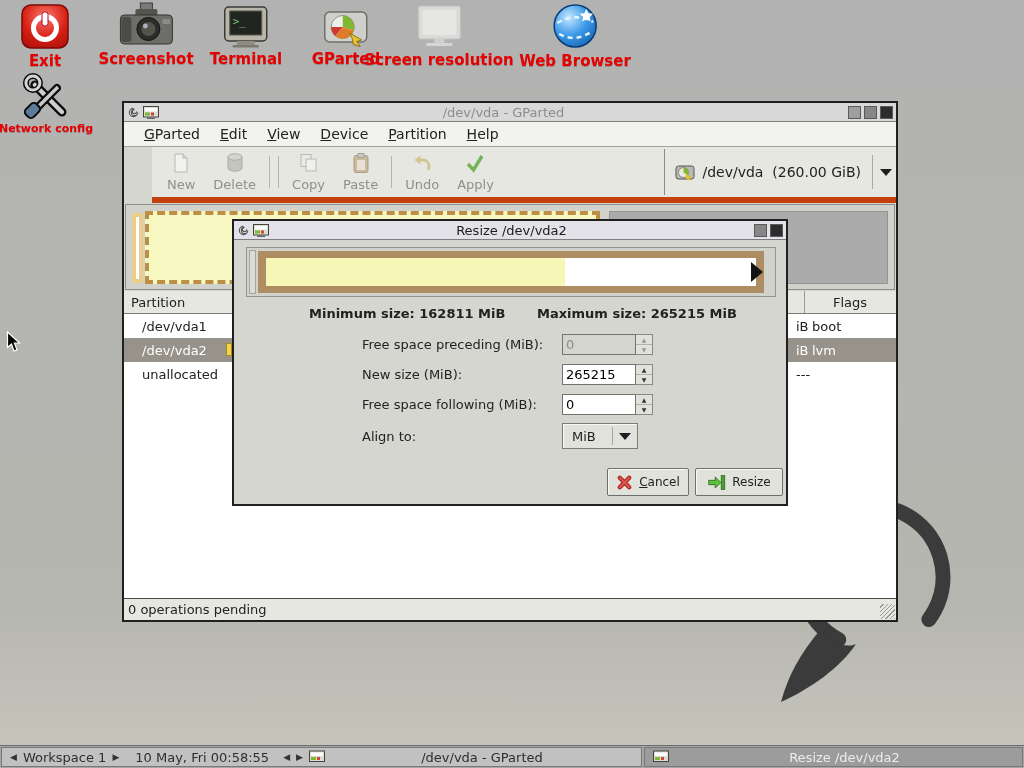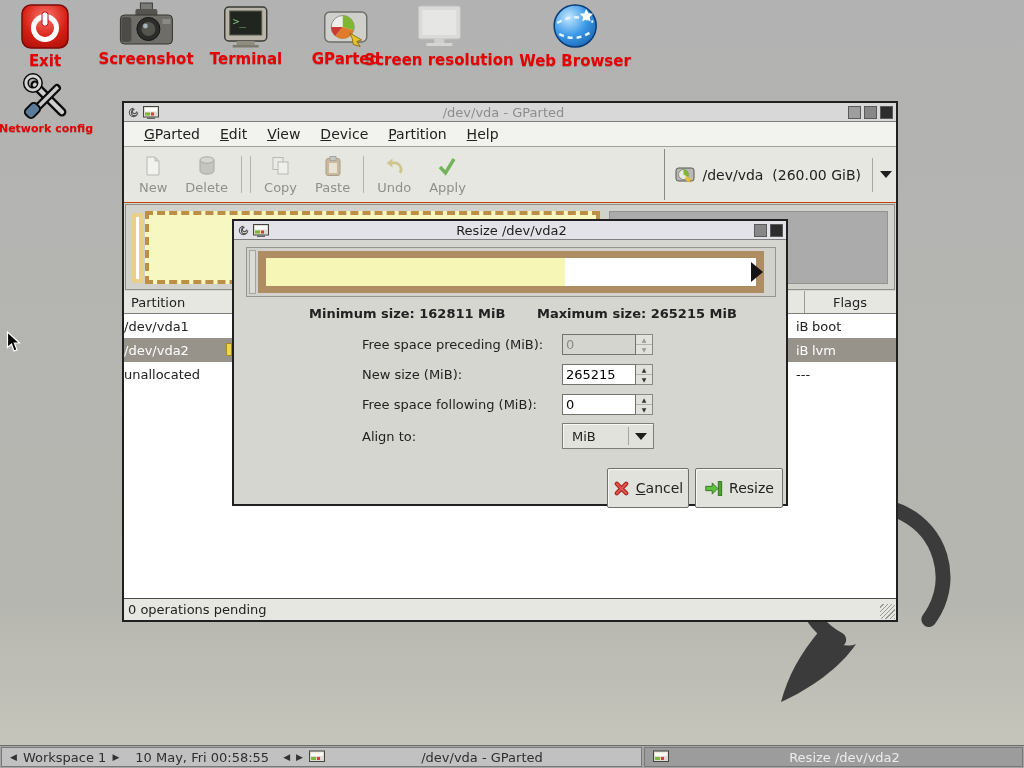--- a/index.html
+++ b/index.html
@@ -19,21 +19,21 @@
   .titlebar.active { background:#e2e2e8; }
   .titlebar.active .title { color:#1d1d1d; }
   .winbtn { width:13px; height:13px; border:1px solid #5a5a5a; flex:none; }
   .winbtn.b1 { background:#9e9e9e; } .winbtn.b2 { background:#878787; } .winbtn.b3 { background:#2c2c2c; }
 
   
   #gparted { left:122px; top:101px; width:776px; height:521px; z-index:5; }
   .menubar { height:25px; background:#f2f2ee; border-bottom:1px solid #a3a39d; display:flex; align-items:center; padding-left:12px; gap:4px; font-size:14px; flex:none; }
   .menu-item { padding:2px 8px; }
   .mn { text-decoration:underline; }
-  .toolbar { height:56px; background:#e7e7e1; border-bottom:1px solid #c2410c; display:flex; align-items:stretch; padding:2px 0 2px 6px; flex:none; }
+  .toolbar { height:56px; background:#e7e7e1; border-bottom:6px solid #c2410c; display:flex; align-items:stretch; padding:2px 0 2px 6px; flex:none;margin-left:28px; }
   .tbtn { display:flex; flex-direction:column; align-items:center; justify-content:center; gap:3px; padding:2px 9px; font-size:13px; color:#90908b; }
   .tbtn.enabled { color:#1e1e1e; }
   .tbtn svg { display:block; }
   .dim { opacity:.5; }
   .tsep { width:1px; background:#b4b4ae; margin:7px 4px; }
   .device-combo { margin-left:auto; border-left:1px solid #8a8a84; display:flex; align-items:center; padding:0 4px 0 10px; gap:7px; font-size:14px; }
   .combo-div { width:1px; height:34px; background:#aaaaa4; margin-left:4px; }
   .arrow-down { width:0; height:0; border-left:6px solid transparent; border-right:6px solid transparent; border-top:7px solid #1e1e1e; }
 
   
@@ -44,21 +44,21 @@
 
   
   .thead { height:23px; background:#e7e7e2; border-bottom:1px solid #7d7d77; position:relative; font-size:13px; flex:none; }
   .th { position:absolute; top:0; height:100%; display:flex; align-items:center; border-right:1px solid #9b9b95; }
   .th-partition { left:0; width:557px; padding-left:7px; }
   .th-mid { left:557px; width:124px; }
   .th-flags { left:681px; width:90px; justify-content:center; border-right:none; }
   .tbody { flex:1; background:#fff; display:flex; flex-direction:column; }
   .trow { height:24px; position:relative; display:flex; align-items:center; font-size:13px; background:#fff; flex:none; }
   .trow.selected { background:#97928a; color:#fff; }
-  .pname { }
+  .pname { padding-left:18px; }
   .frag { position:absolute; left:664px;margin-left:8px; }
   .flag { position:absolute; left:688px; }
   .sliver { position:absolute; left:102px; top:5px; width:6px; height:13px; background:#f3d44e; border:1px solid #a88c1e; }
 
   .statusbar { height:22px; background:#e7e7e1; border-top:1px solid #4a4a44; display:flex; align-items:center; padding-left:4px; font-size:13px; position:relative; flex:none; }
   .grip { position:absolute; right:1px; bottom:1px; width:15px; height:15px;
           background:repeating-linear-gradient(135deg, transparent 0 2px, #9a9a94 2px 3px); }
 
   
   #resize-dialog { left:232px; top:219px; width:556px; height:287px; z-index:10; }
@@ -72,27 +72,27 @@
                   border-left:12px solid #141414; border-top:10px solid transparent; border-bottom:10px solid transparent; }
   .minmax { position:absolute; top:66px;font-weight:bold; }
   .dlg-label { position:absolute; left:128px; }
   .fieldbox { position:absolute; left:328px; display:flex; }
   .entry { width:74px; height:21px; border:1px solid #73736d; background:#fff; font-family:"DejaVu Sans",sans-serif; font-size:13px; padding:0 3px; }
   .entry:disabled { background:#d5d5d0; color:#8c8c87; }
   .spin { width:17px; height:21px; display:flex; flex-direction:column; border:1px solid #8a8a84; border-left:none; background:#e2e2dc; }
   .spin div { flex:1; display:flex; align-items:center; justify-content:center; font-size:6px; color:#333; border-bottom:1px solid #b3b3ad; }
   .spin div:last-child { border-bottom:none; }
   .spin.dimmed div { color:#9a9a94; }
-  .combo { position:absolute; left:328px; top:183px; width:92px; height:26px; background:#e2e2dc; border:1px solid #7d7d75;
+  .combo { position:absolute; left:328px; top:183px; width:76px; height:26px; background:#e2e2dc; border:1px solid #7d7d75;
            box-shadow:inset 1px 1px 0 #f8f8f4; display:flex; align-items:center; }
   .combo .combo-val { flex:1; padding-left:9px; }
   .combo .cdiv { width:1px; height:18px; background:#a5a59e; }
   .combo .arrow-down { margin:0 6px; border-left-width:6px; border-right-width:6px; border-top-width:7px; }
-  .dlgbtn { position:absolute; top:228px; height:40px; background:#e2e2dc; border:1px solid #70706a; border-radius:2px;
-            box-shadow:inset 1px 1px 0 #f8f8f4; display:flex; align-items:center; justify-content:center; gap:6px; font-size:14px; }
+  .dlgbtn { position:absolute; top:228px; height:28px; background:#e2e2dc; border:1px solid #70706a; border-radius:2px;
+            box-shadow:inset 1px 1px 0 #f8f8f4; display:flex; align-items:center; justify-content:center; gap:6px; font-size:12px; }
   #cancel-btn { left:373px; width:82px; }
   #resize-btn { left:461px; width:88px; }
 
   
   .taskbar { position:absolute; left:0; bottom:0; width:1024px; height:23px; background:#a6a6a6; border-top:1px solid #6b6b6b; display:flex; z-index:15; font-size:13px; }
   .tpanel { margin:1px; border:1px solid #787878; display:flex; align-items:center; padding:0 8px; gap:6px; }
   .tpanel.first { width:641px; background:#c1c1c1; color:#2e2e2e; }
   .tpanel.second { flex:1; background:#9c9c9c; color:#ececec; }
   .ws-arrow { font-size:9px; color:#333; line-height:1; }
   .t-title { flex:1; text-align:center; white-space:nowrap; overflow:hidden; }

